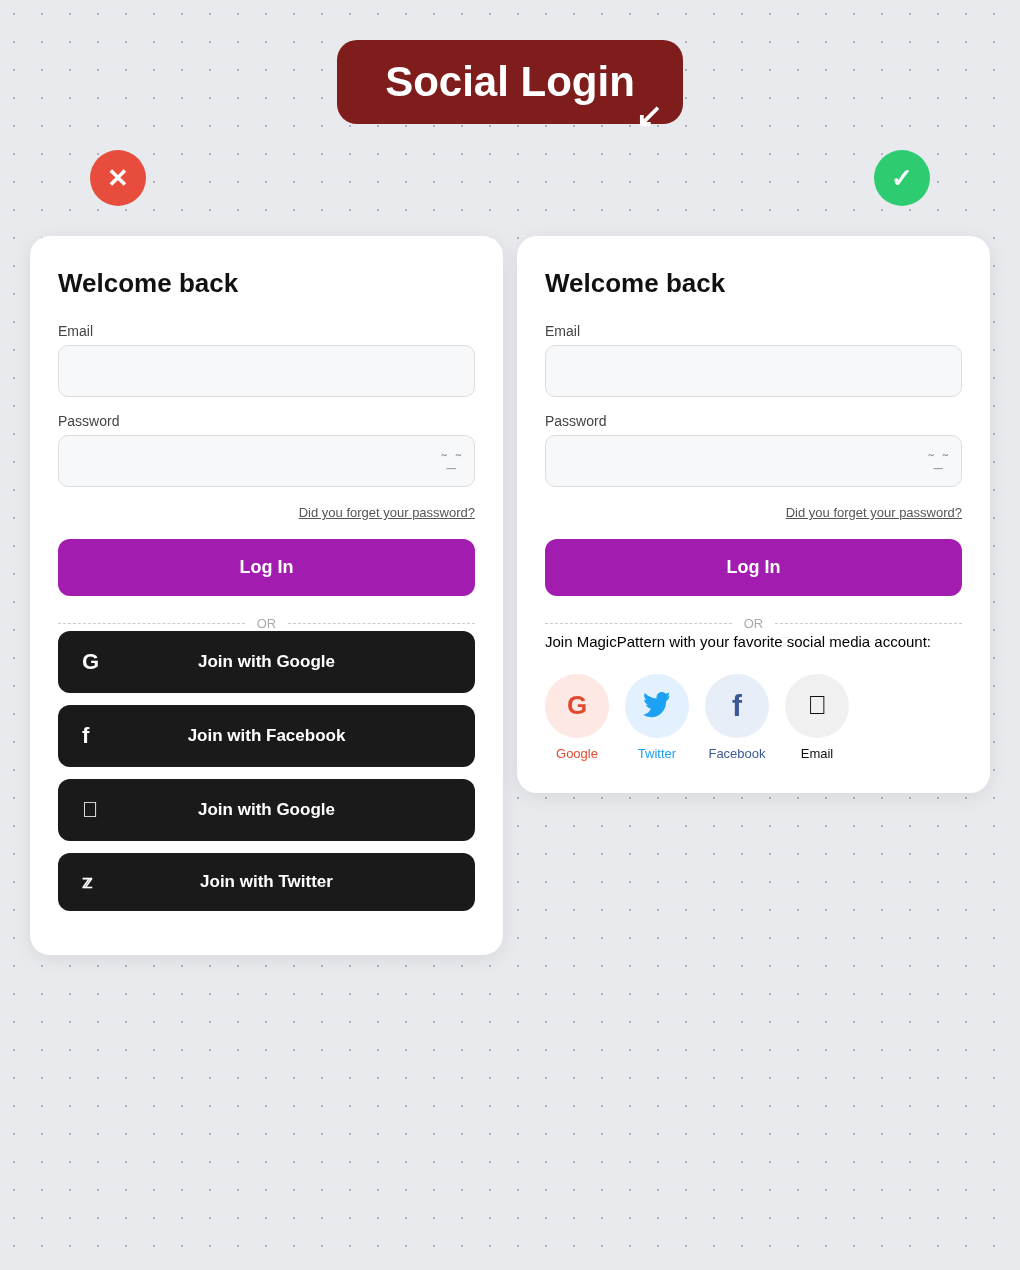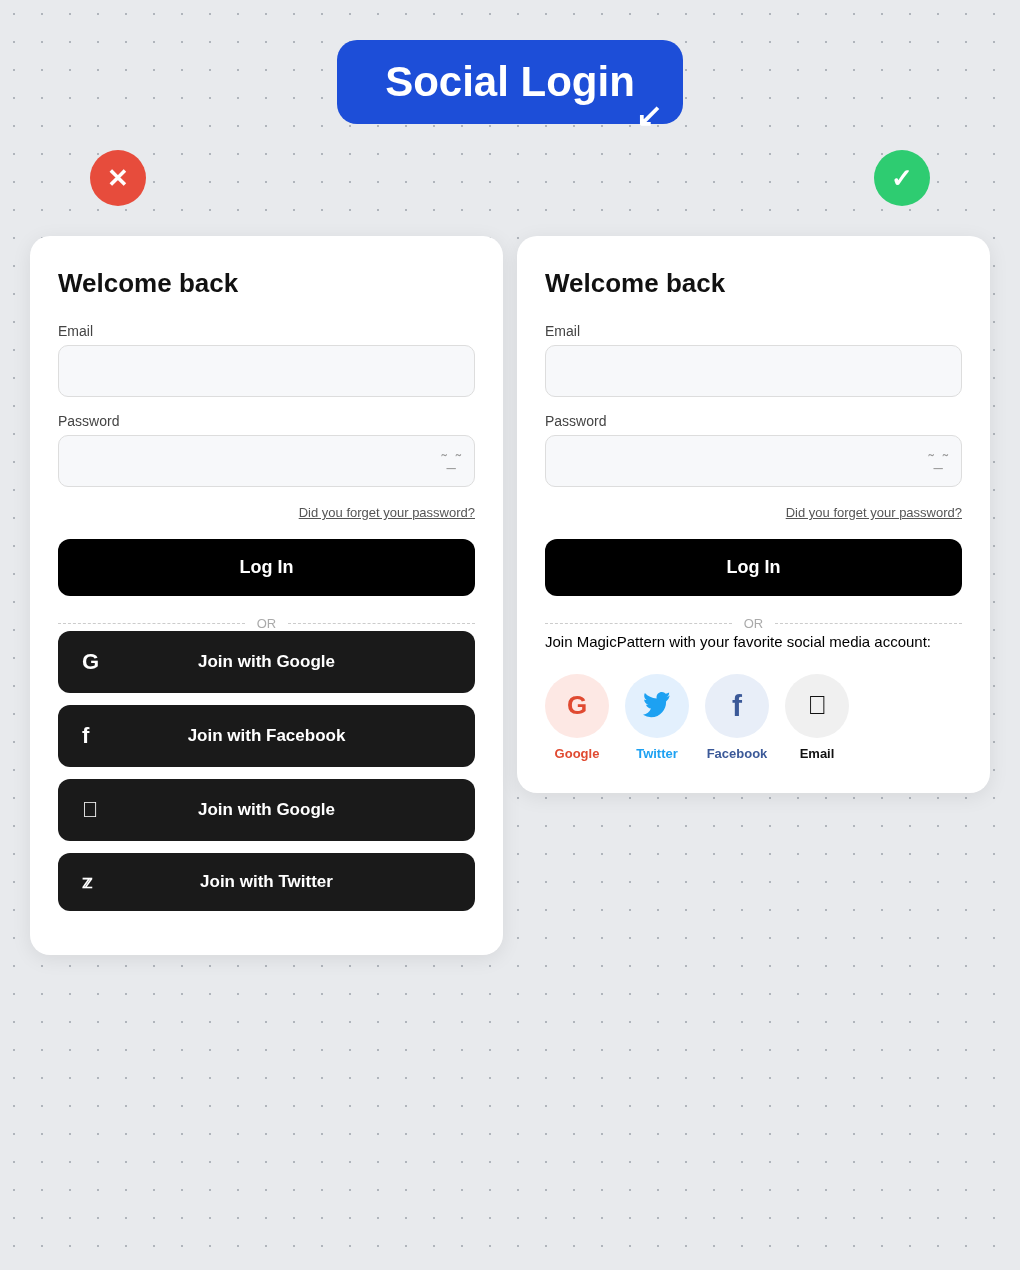--- a/index.html
+++ b/index.html
@@ -11,21 +11,21 @@
       background-size: 28px 28px;
       font-family: -apple-system, BlinkMacSystemFont, 'Segoe UI', sans-serif;
       display: flex;
       flex-direction: column;
       align-items: center;
       padding: 40px 20px;
     }
 
     
     .title-pill {
-      background: #1d4ed8;
+      background: #7f1d1d;
       color: #fff;
       font-size: 42px;
       font-weight: 700;
       border-radius: 20px;
       padding: 18px 48px;
       margin-bottom: 16px;
       position: relative;
       display: flex;
       align-items: center;
       gap: 10px;
@@ -121,21 +121,21 @@
       margin-bottom: 18px;
     }
     .forgot-link a {
       font-size: 13px;
       color: #555;
       text-decoration: underline;
     }
 
     .login-btn {
       width: 100%;
-      background: #000000;
+      background: #a21caf;
       color: white;
       border: none;
       border-radius: 12px;
       padding: 18px;
       font-size: 18px;
       font-weight: 700;
       cursor: pointer;
       margin-bottom: 20px;
     }
 
@@ -210,21 +210,21 @@
       font-size: 26px;
       font-weight: 700;
     }
     .icon-google { background: #fde8e4; color: #e04a31; }
     .icon-twitter { background: #e3f0fd; color: #1da1f2; }
     .icon-facebook { background: #e8eef8; color: #3b5998; }
     .icon-apple { background: #f0f0f0; color: #111; }
 
     .social-icon-label {
       font-size: 13px;
-      font-weight: 700;
+      font-weight: 400;
     }
     .label-google { color: #e04a31; }
     .label-twitter { color: #1da1f2; }
     .label-facebook { color: #3b5998; }
     .label-apple { color: #111; }
   </style>
 </head>
 <body>
 
 <div class="title-pill">

